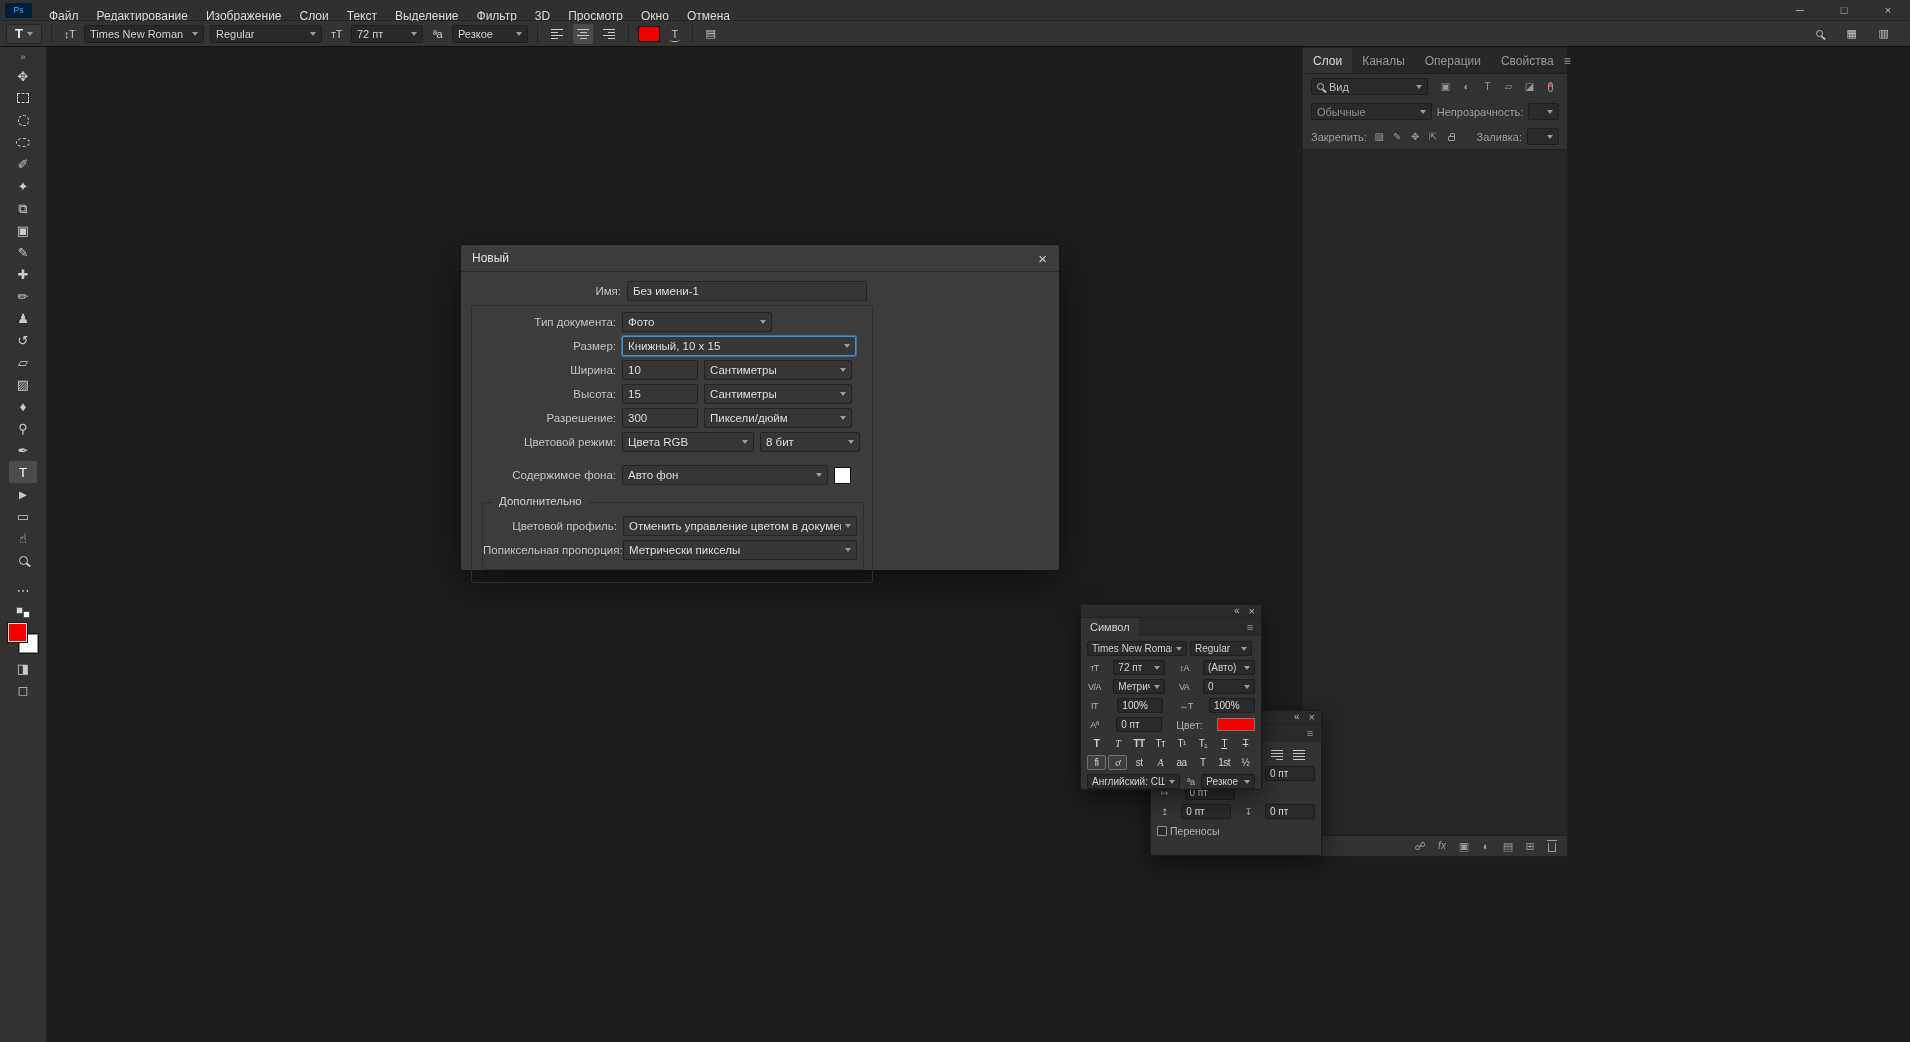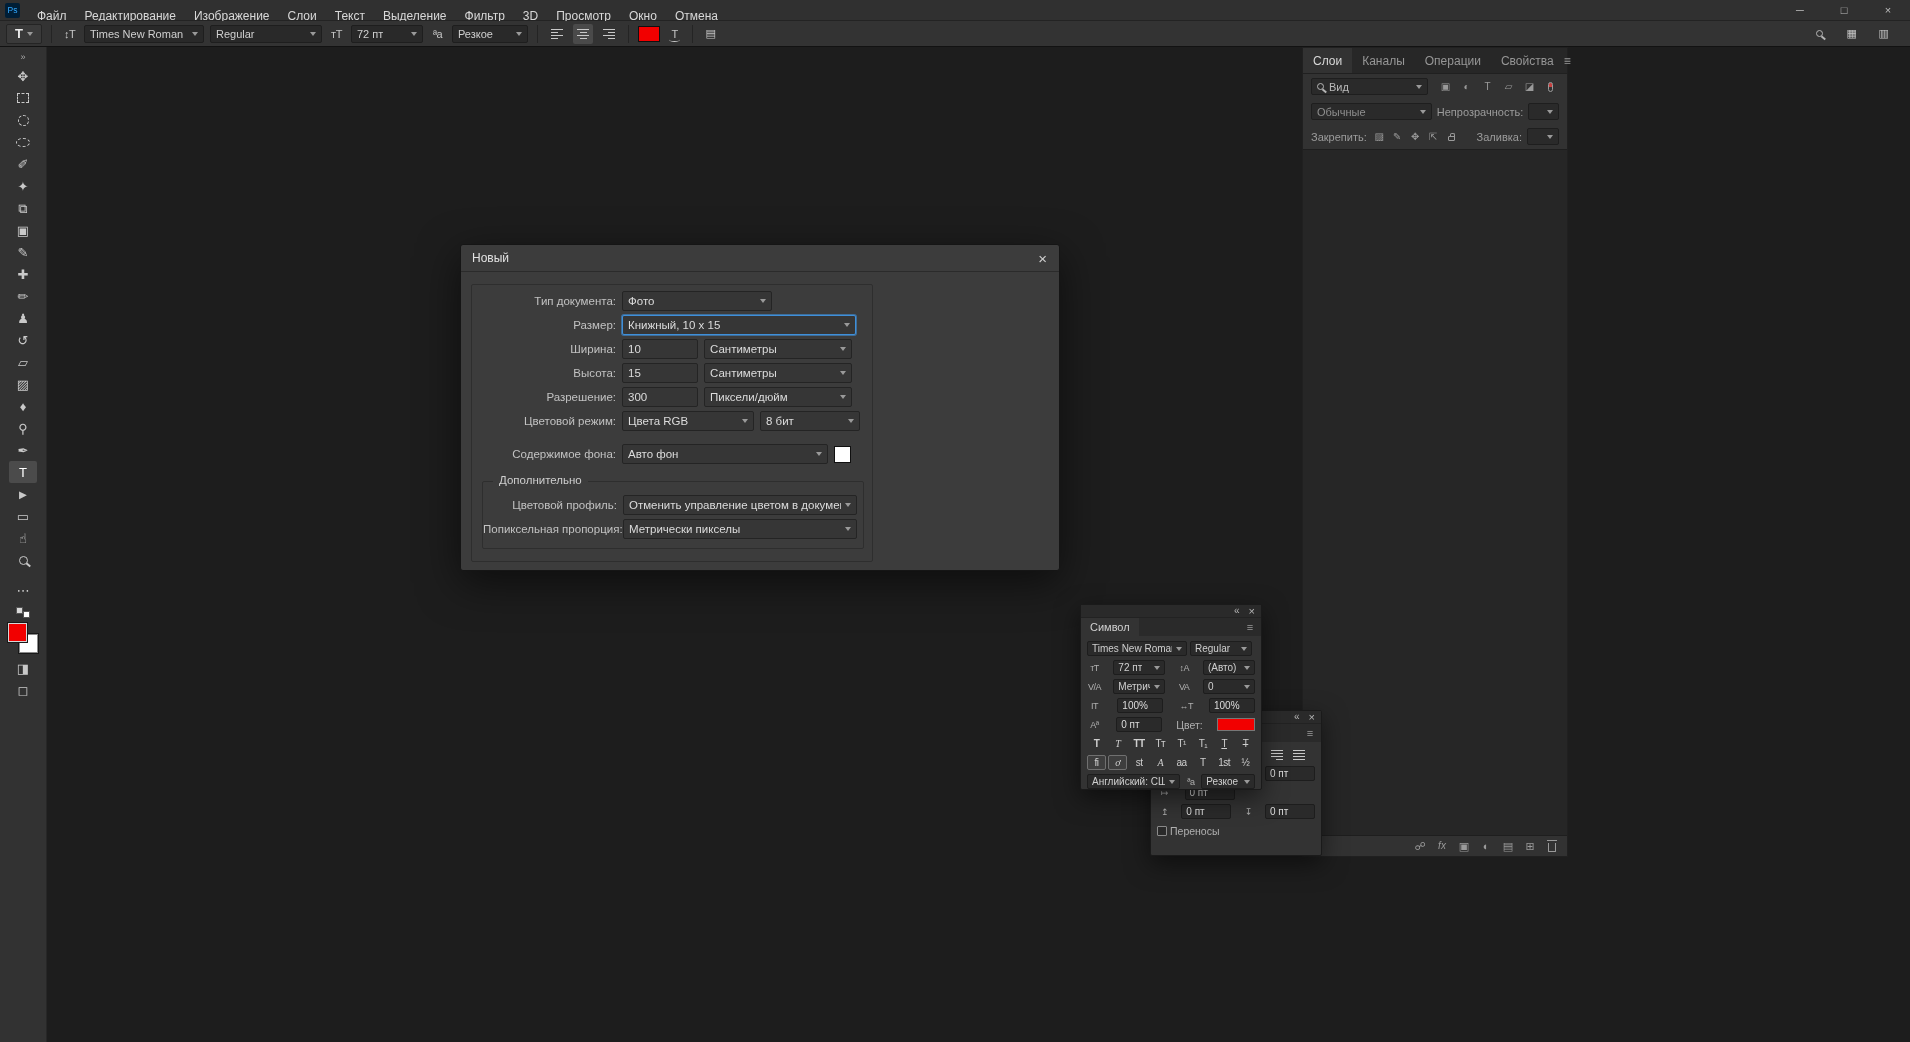--- a/index.html
+++ b/index.html
@@ -5,21 +5,21 @@
   *{box-sizing:border-box}
   html,body{margin:0;padding:0}
   body{
     width:1910px;height:1042px;overflow:hidden;position:relative;
     background:#1d1d1d;color:#cfcfcf;
     font-family:"Liberation Sans","DejaVu Sans",sans-serif;font-size:12px;
   }
   
   .menubar{position:absolute;left:0;top:0;right:0;height:21px;background:#303030;
     border-bottom:1px solid #232323;display:flex;align-items:center;z-index:20}
-  .pslogo{width:15px;height:15px;margin:0 8px 0 5px;background:#001e36;border-radius:2px;
+  .pslogo{width:27px;height:15px;margin:0 8px 0 5px;background:#001e36;border-radius:2px;
     color:#31a8ff;font-size:8.5px;font-weight:normal;display:flex;align-items:center;justify-content:center;flex:none}
   .menus{display:flex;height:100%}
   .menu-item{padding:16px 9px;display:flex;align-items:center;color:#d8d8d8;font-size:12px;white-space:nowrap}
   .wincontrols{margin-left:auto;display:flex;height:100%}
   .wincontrols span{width:44px;display:flex;align-items:center;justify-content:center;font-size:11px;color:#bdbdbd}
   
   .optionsbar{position:absolute;left:0;top:21px;right:0;height:26px;background:#333333;
     border-bottom:1px solid #121212;display:flex;align-items:center;gap:6px;padding:0 6px;z-index:20}
   .toolbox{width:36px;height:20px;background:#3a3a3a;border:1px solid #242424;border-radius:2px;
     display:flex;align-items:center;justify-content:center;gap:4px}
@@ -345,20 +345,24 @@
   <div class="tool">◻</div>
 </aside>
 
 <section class="dialog">
   <div class="dlg-title">
     <span>Новый</span>
     <span class="dlg-close">×</span>
   </div>
   <div class="dlg-body">
     <div class="dlg-left">
+      <div class="frow">
+        <label>Имя:</label>
+        <input class="inp w240" value="Без имени-1" style="">
+      </div>
       <div class="fields-frame">
         <div class="frow">
           <label>Тип документа:</label>
           <div class="sel w150">
               <span>Фото</span>
               <i class="caret"></i>
             </div>
         </div>
         <div class="frow">
           <label>Размер:</label>

